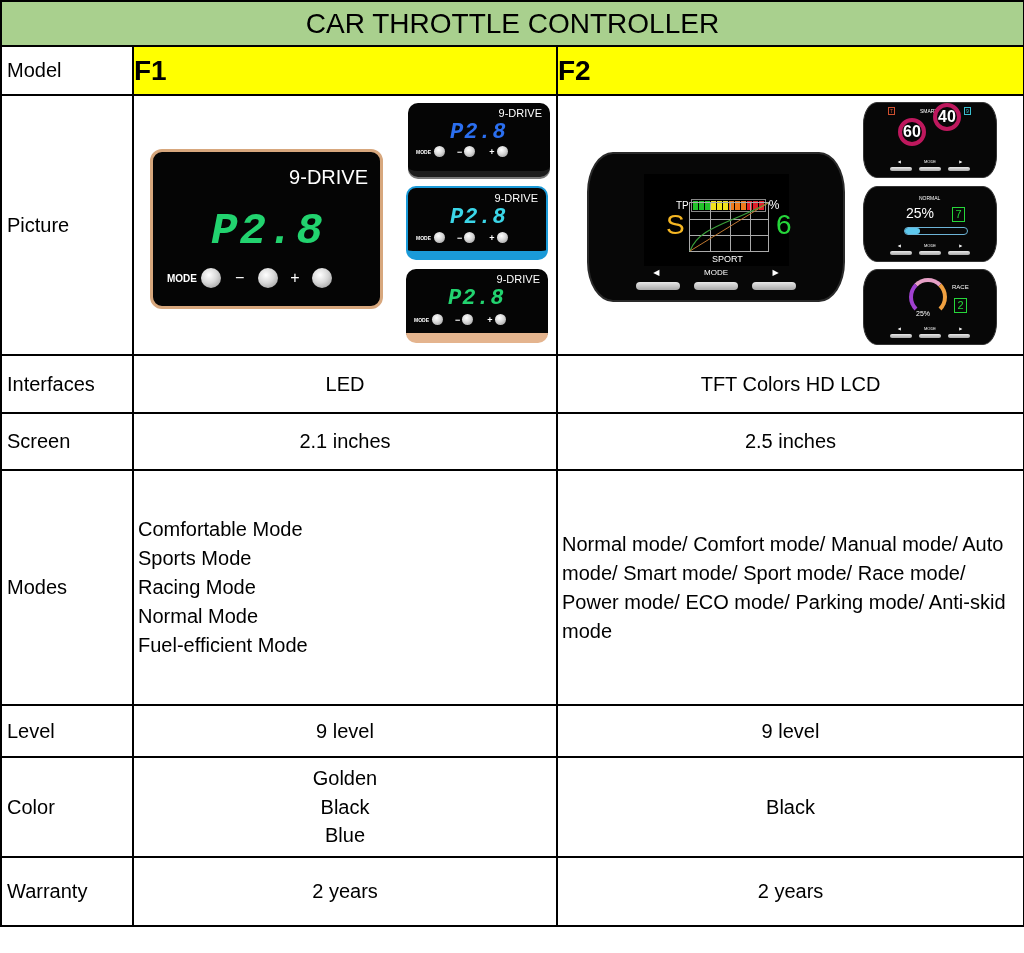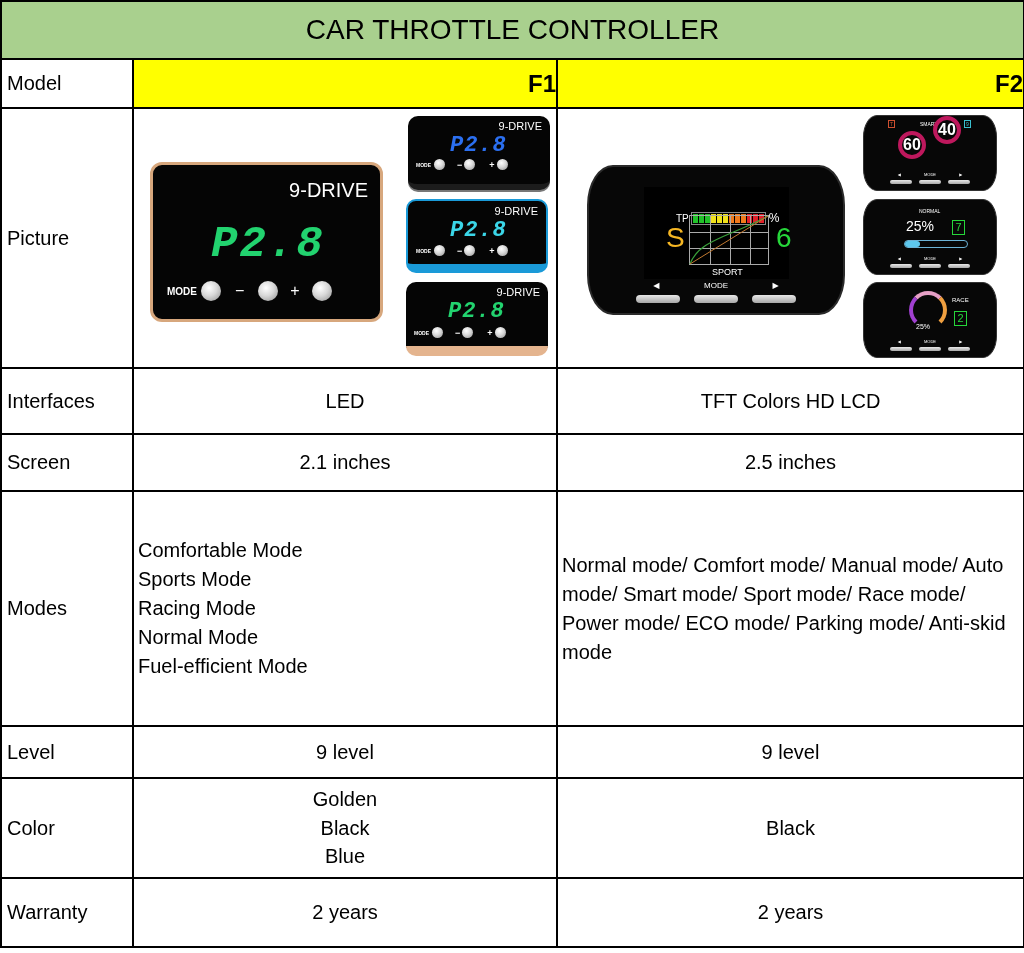--- a/index.html
+++ b/index.html
@@ -1,27 +1,27 @@
 <!DOCTYPE html>
 <html><head>
 <meta charset="utf-8">
 <style>
   html, body { margin:0; padding:0; background:#ffffff; }
   body { width:1024px; height:953px; overflow:hidden; font-family:"Liberation Sans", sans-serif; color:#000; }
   .sheet { position:relative; width:1024px; height:953px; }
   table.grid { position:absolute; left:0; top:0; border-collapse:collapse; table-layout:fixed; width:1023px; }
   table.grid td { border:2px solid #000; padding:0; vertical-align:middle; box-sizing:border-box; }
-  .title-cell { background:#a9d08e; height:58px; text-align:center; font-size:28px; }
+  .title-cell { background:#a9d08e; height:45px; text-align:center; font-size:28px; }
   .model-row td { height:49px; }
   .model-label { background:#ffffff; }
-  .model-val { background:#ffff00; text-align:right; font-weight:bold; font-size:24px; }
+  .model-val { background:#ffff00; text-align:left; font-weight:bold; font-size:28px; }
   .row-label { font-weight:normal; font-size:20px; padding-left:5px !important; text-align:left; }
   .val { text-align:center; font-size:20px; }
   .h-picture td { height:260px; }
-  .h-interfaces td { height:66px; }
+  .h-interfaces td { height:58px; }
   .h-screen td { height:57px; }
   .h-modes td { height:235px; }
   .h-level td { height:52px; }
   .h-color td { height:100px; }
   .h-warranty td { height:69px; }
   .modes-list { text-align:left; padding-left:4px !important; font-size:20px; line-height:29px; }
   .modes-list div { white-space:nowrap; }
   .modes-para { text-align:left; padding-left:4px !important; font-size:20px; line-height:29px; }
   .color-list { text-align:center; font-size:20px; line-height:28.5px; }
 

